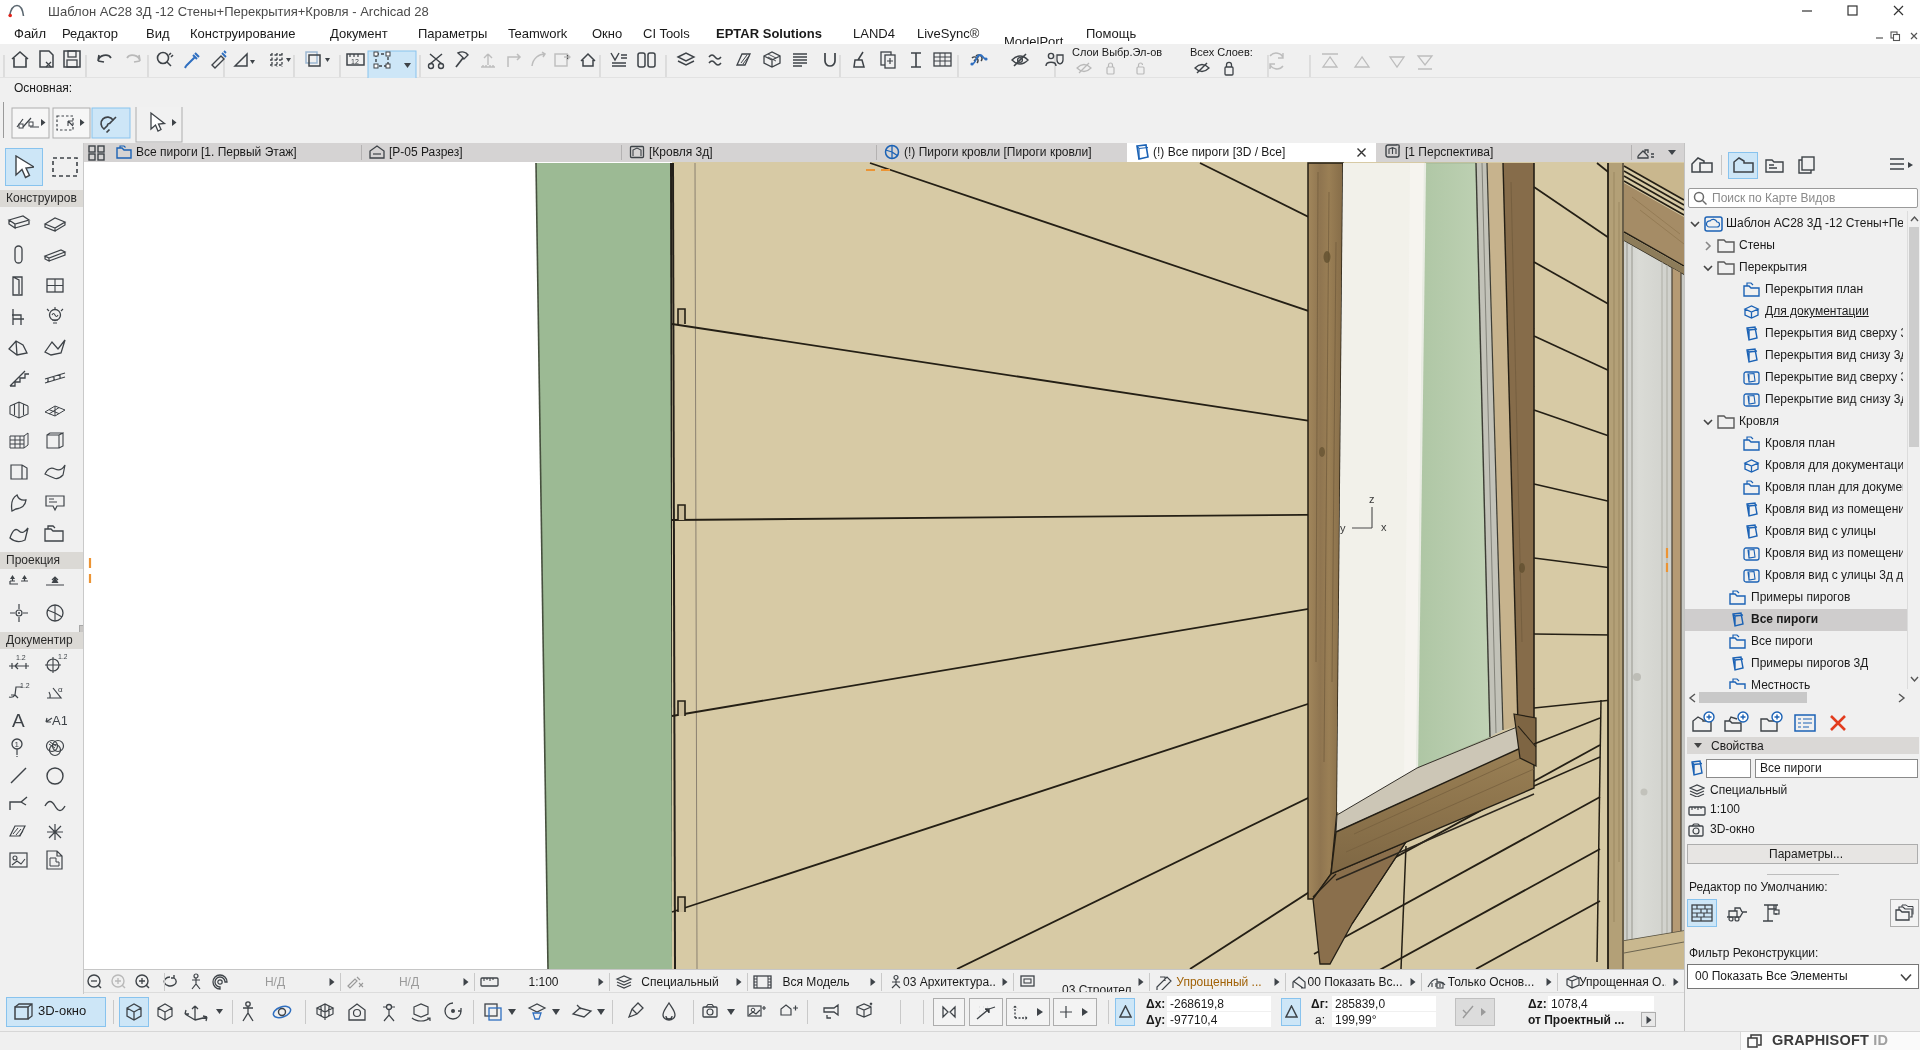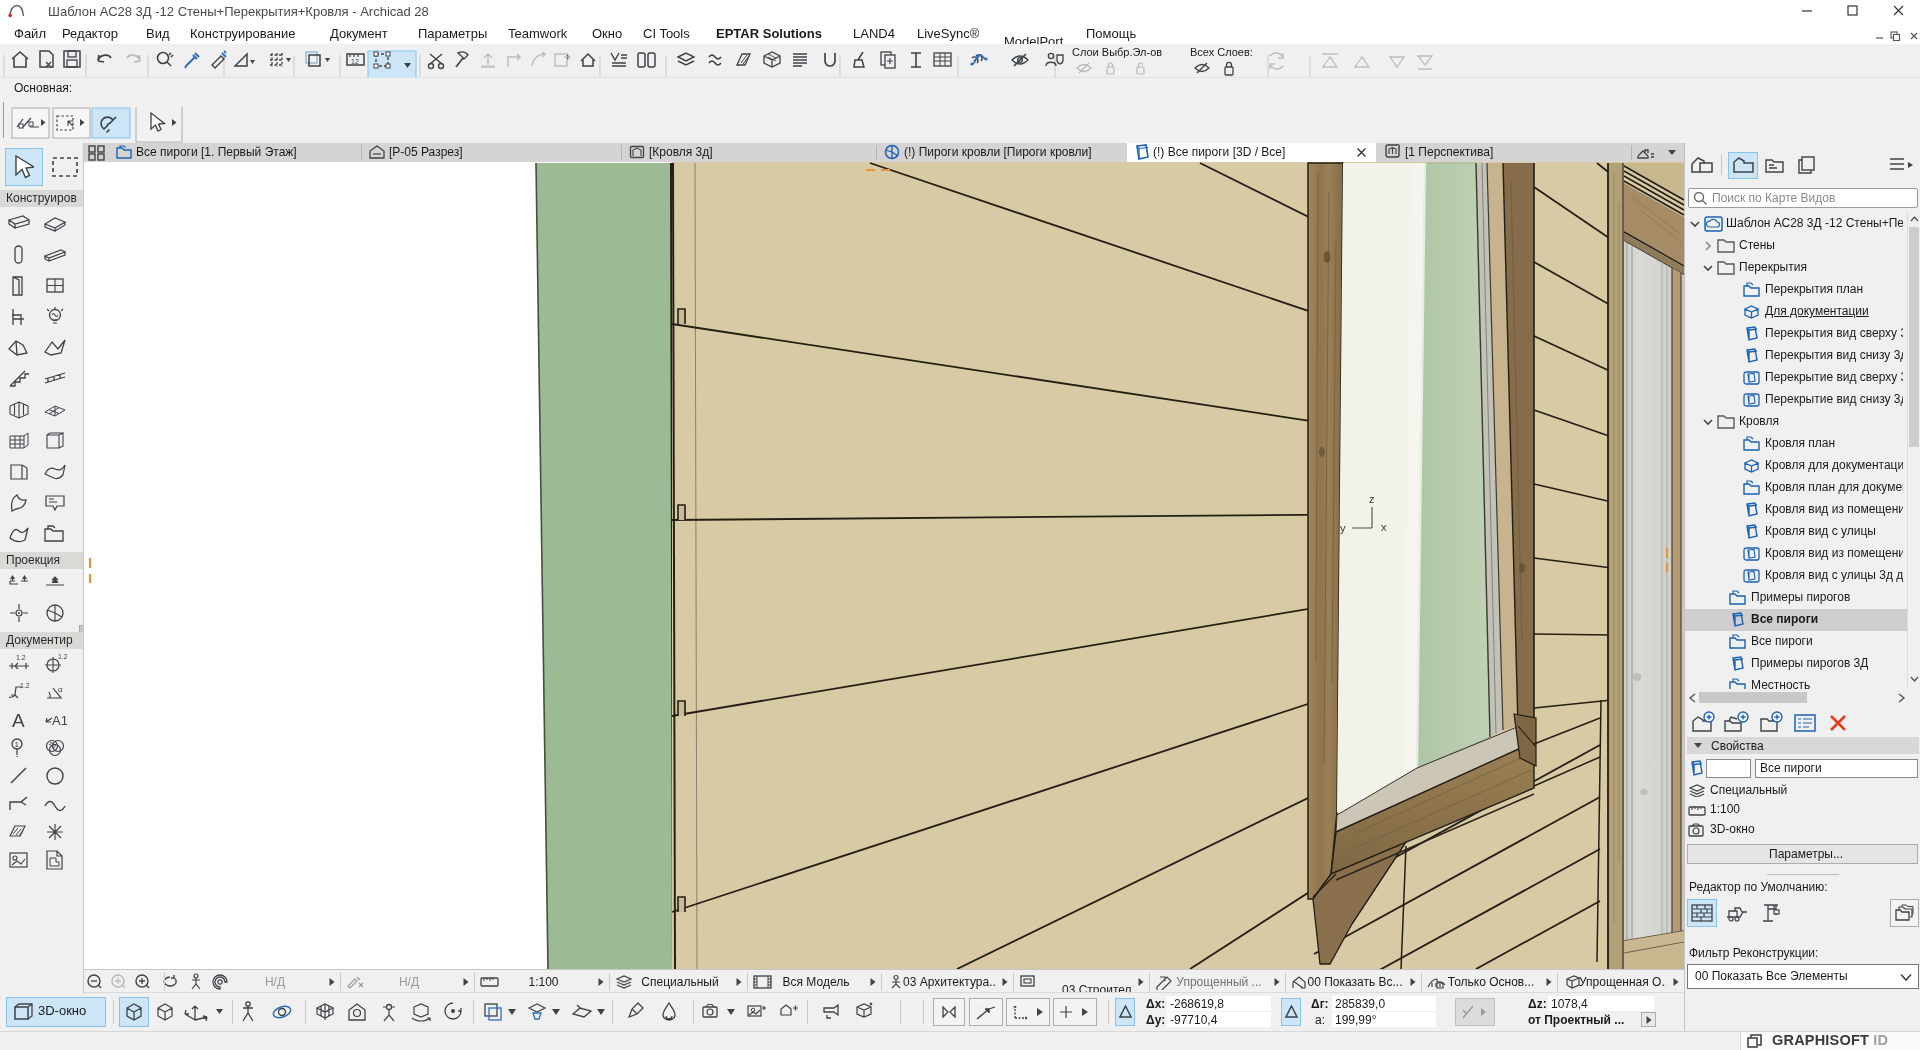--- a/index.html
+++ b/index.html
@@ -905,21 +905,21 @@
       <rect x="5" y="5" width="7" height="4" fill="none" stroke="#3e4348" stroke-width="1.1"></rect>
     </svg>
     <div class="t" style="left:951px;top:13px;width:96px;color:#1a1a1a;text-align:center;overflow:hidden;padding-left:27px;">03 Строительн...</div>
     <svg class="abs" style="left:1053px;top:7px" width="8" height="10" viewBox="0 0 8 10">
       <path d="M1.5 1 L6.5 5 L1.5 9 Z" fill="#3e4348"></path>
     </svg>
     <div class="abs" style="left:1065px;top:3px;width:1px;height:18px;background:#c9c9c9;"></div>
     <svg class="abs" style="left:1071px;top:4px" width="20" height="16" viewBox="0 0 20 16">
       <path d="M2 13 L12 3 l4 4 -10 10 H2 Z M5 3 h5 v4" fill="none" stroke="#3e4348" stroke-width="1.2"></path>
     </svg>
-    <div class="t" style="left:1087px;top:5px;width:96px;color:#737373;text-align:center;overflow:hidden;">Упрощенный ...</div>
+    <div class="t" style="left:1087px;top:5px;width:96px;color:#a16207;text-align:center;overflow:hidden;">Упрощенный ...</div>
     <svg class="abs" style="left:1189px;top:7px" width="8" height="10" viewBox="0 0 8 10">
       <path d="M1.5 1 L6.5 5 L1.5 9 Z" fill="#3e4348"></path>
     </svg>
     <div class="abs" style="left:1201px;top:3px;width:1px;height:18px;background:#c9c9c9;"></div>
     <svg class="abs" style="left:1207px;top:4px" width="20" height="16" viewBox="0 0 20 16">
       <path d="M2 14 V8 l6-5 6 5 v6 h-4 m-8-7 l10 7" fill="none" stroke="#3e4348" stroke-width="1.2"></path>
     </svg>
     <div class="t" style="left:1223px;top:5px;width:96px;color:#1a1a1a;text-align:center;overflow:hidden;">00 Показать Вс...</div>
     <svg class="abs" style="left:1325px;top:7px" width="8" height="10" viewBox="0 0 8 10">
       <path d="M1.5 1 L6.5 5 L1.5 9 Z" fill="#3e4348"></path>

